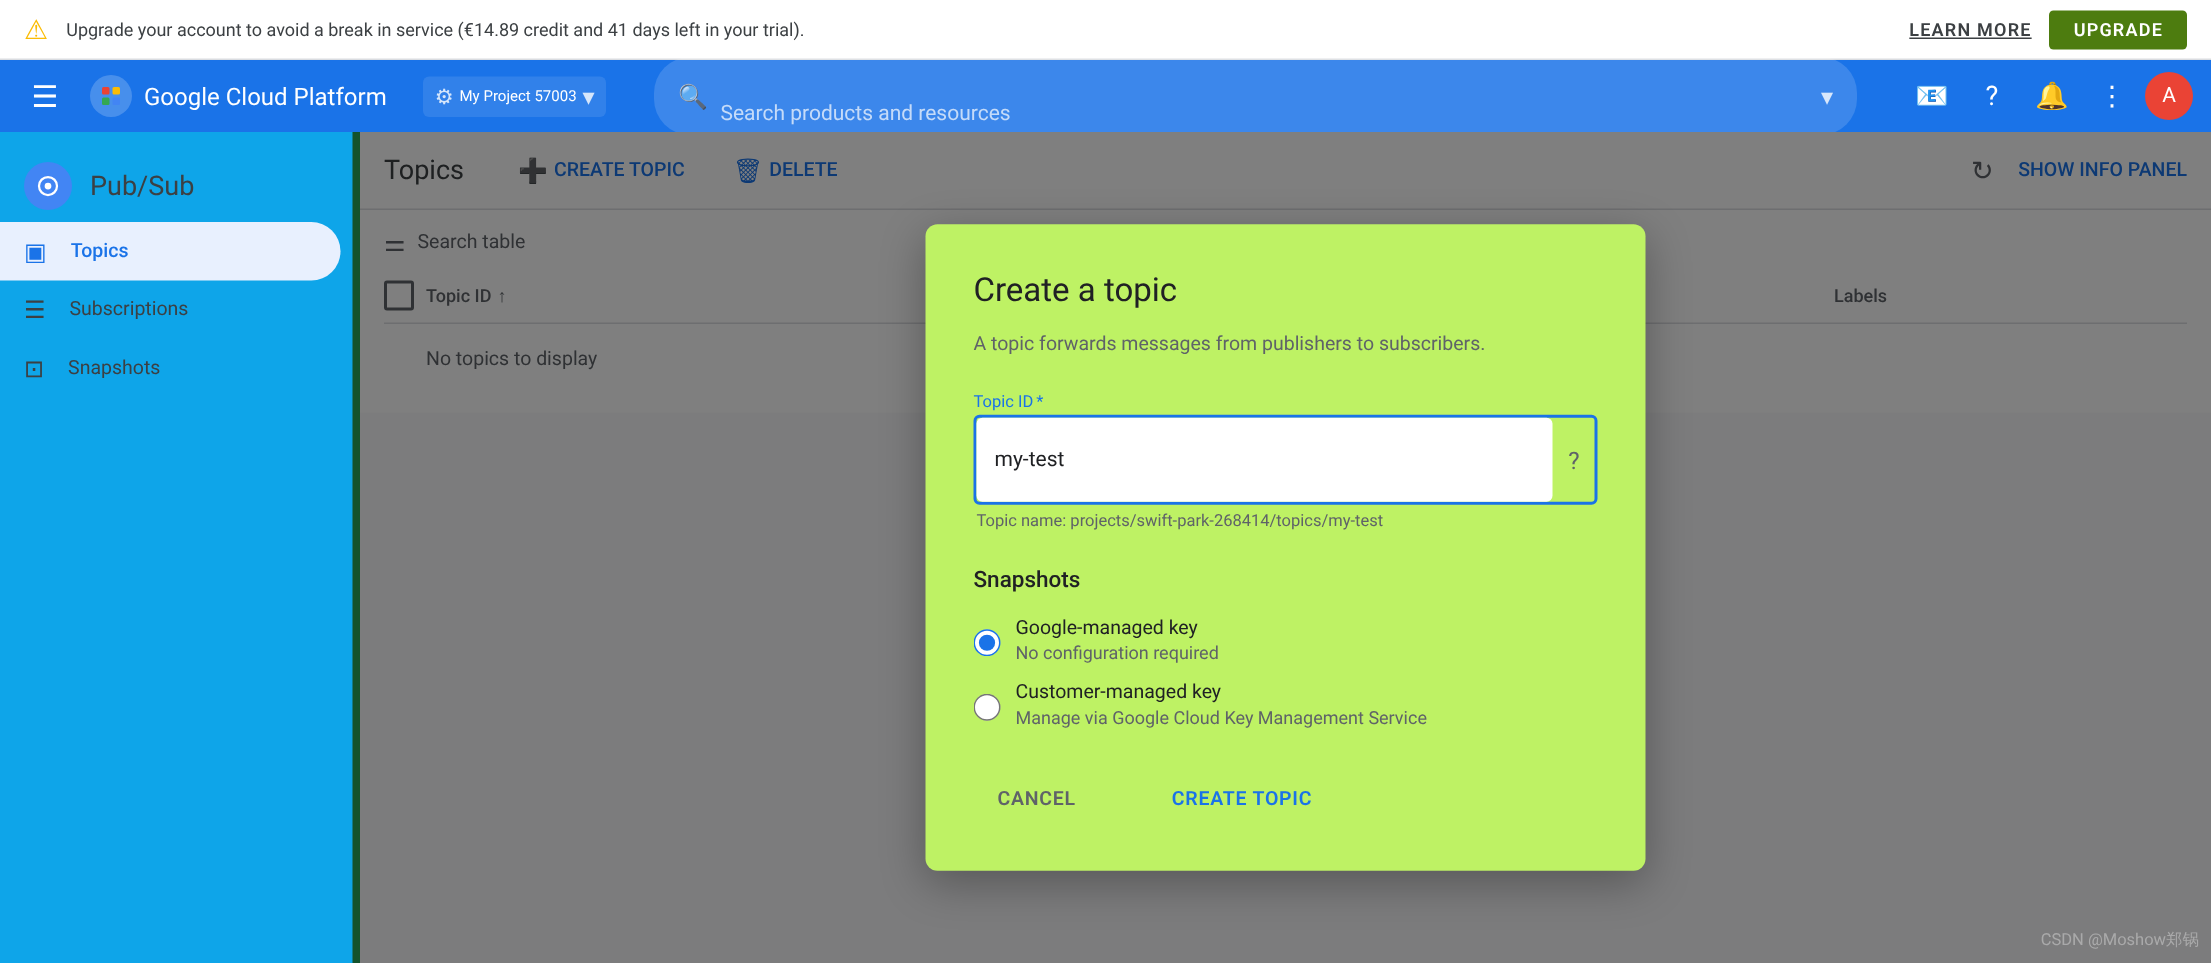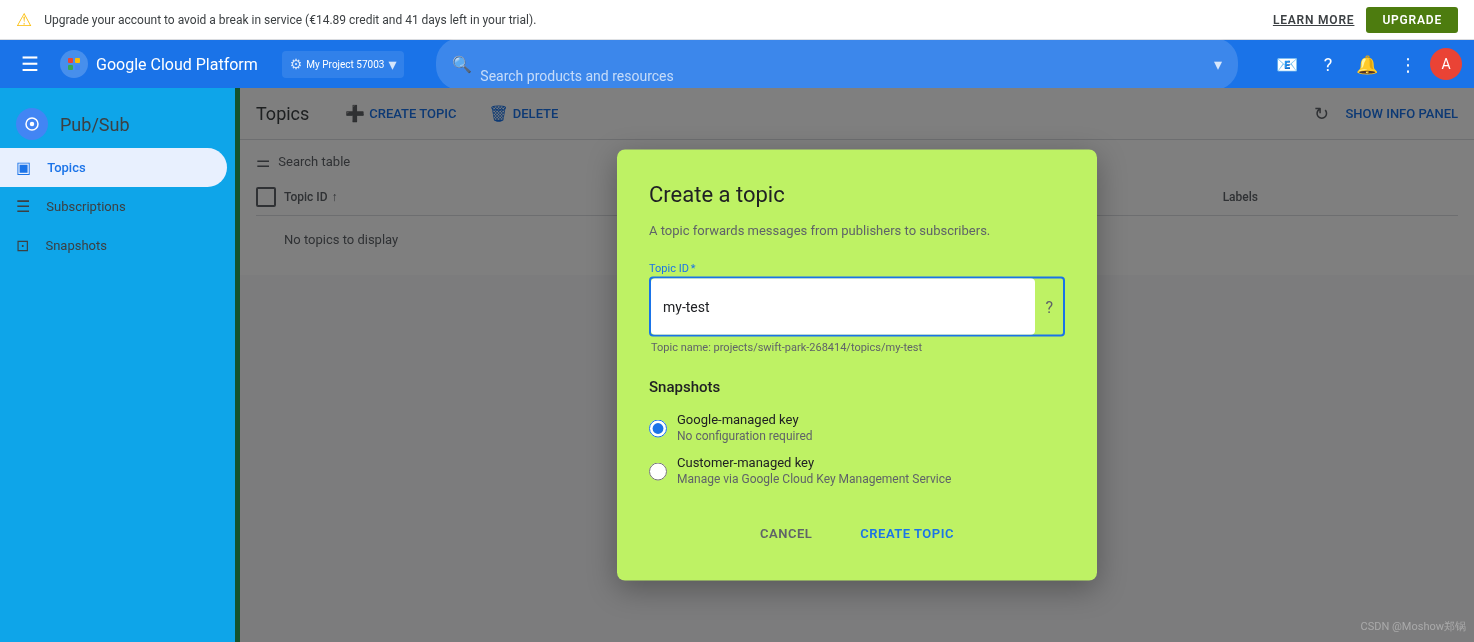--- a/index.html
+++ b/index.html
@@ -433,22 +433,22 @@
       color: #202124;
       font-weight: 400;
     }
     .radio-sublabel {
       font-size: 12px;
       color: #5f6368;
     }
 
     .dialog-actions {
       display: flex;
-      justify-content: center;
-      gap: 16px;
+      justify-content: flex-start;
+      gap: 32px;
       margin-top: 32px;
     }
     .dialog-cancel {
       font-size: 13px;
       font-weight: 600;
       color: #5f6368;
       background: transparent;
       border: none;
       cursor: pointer;
       padding: 8px 16px;

